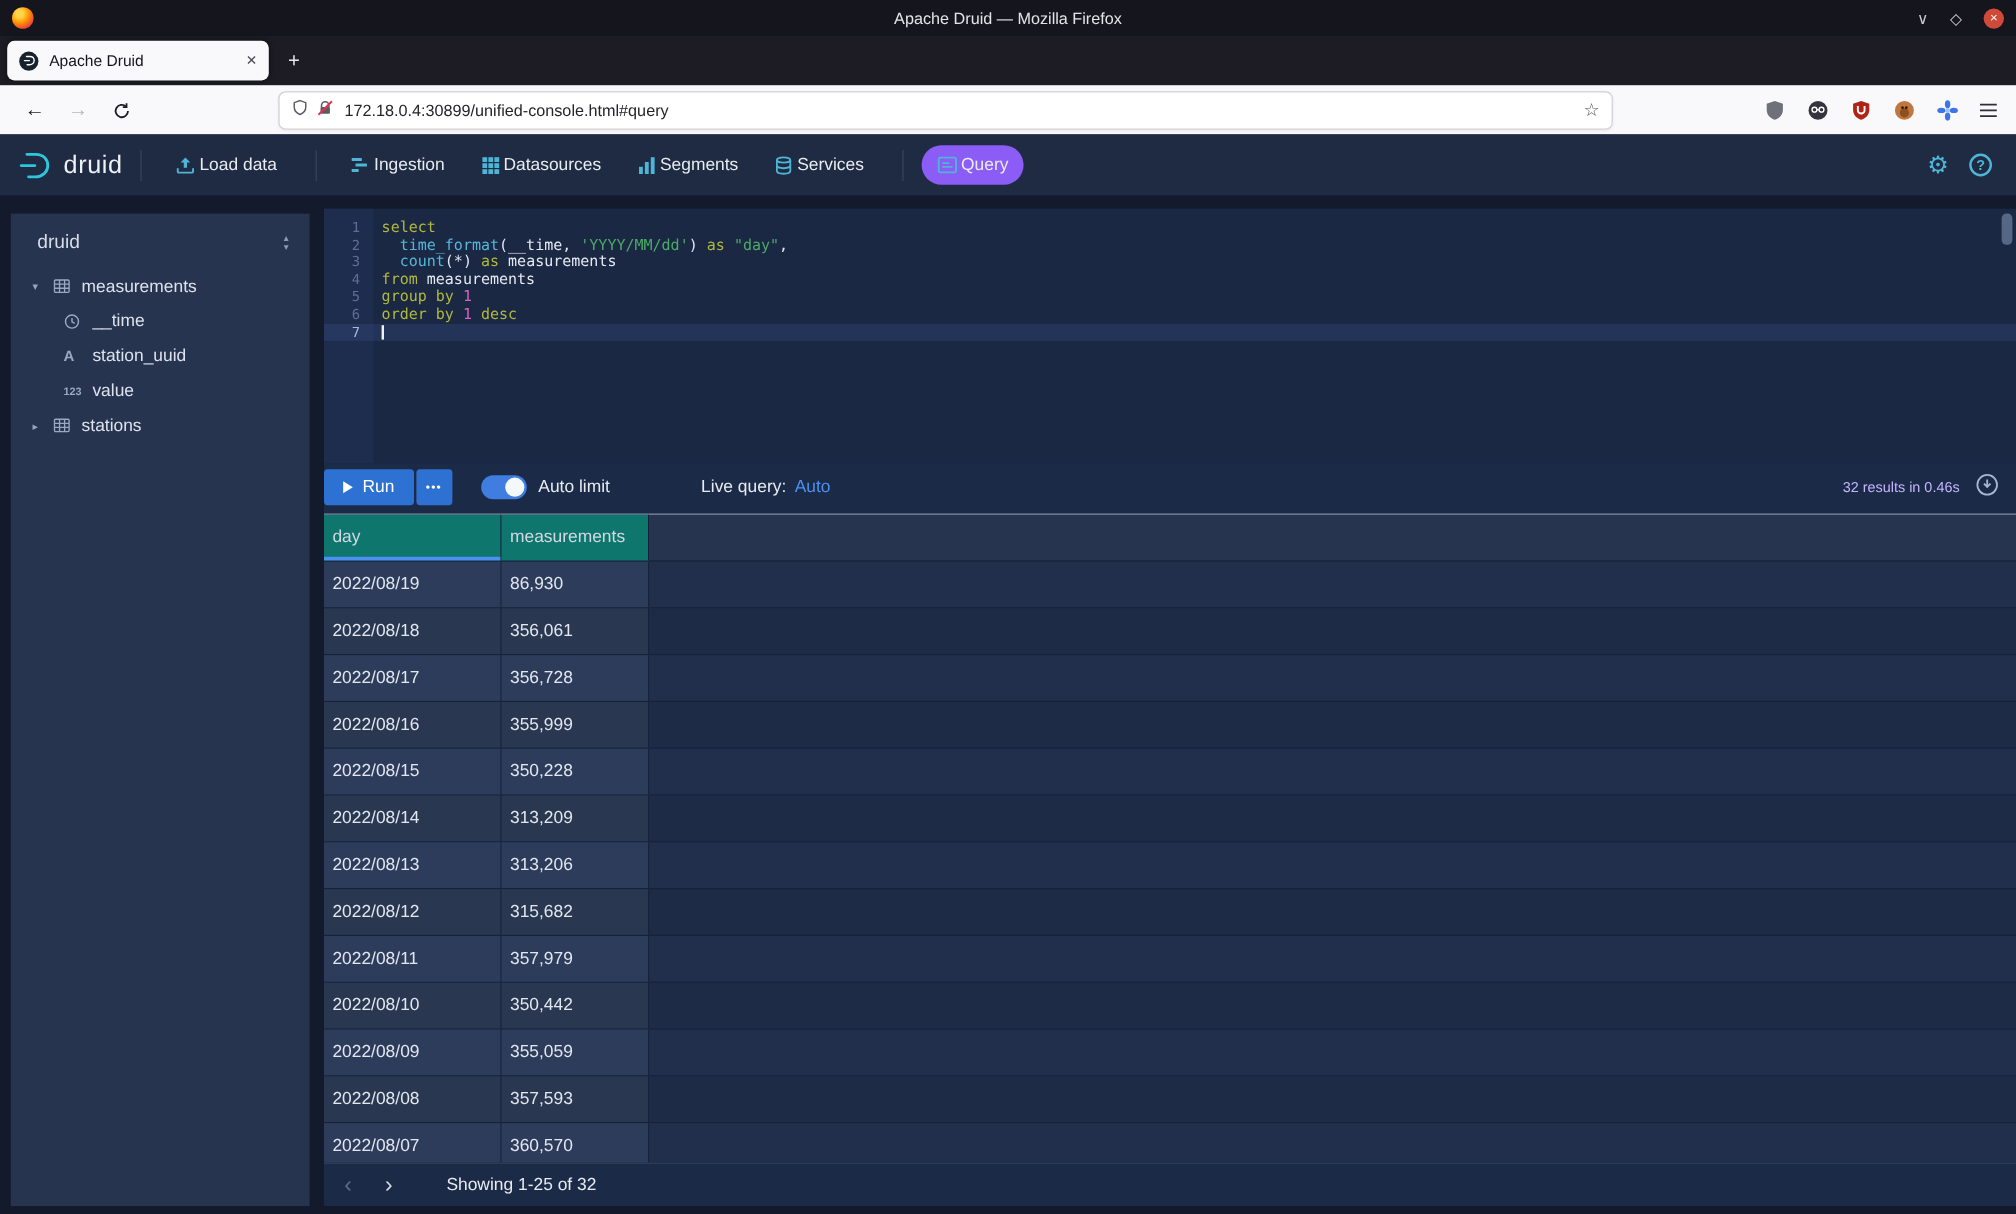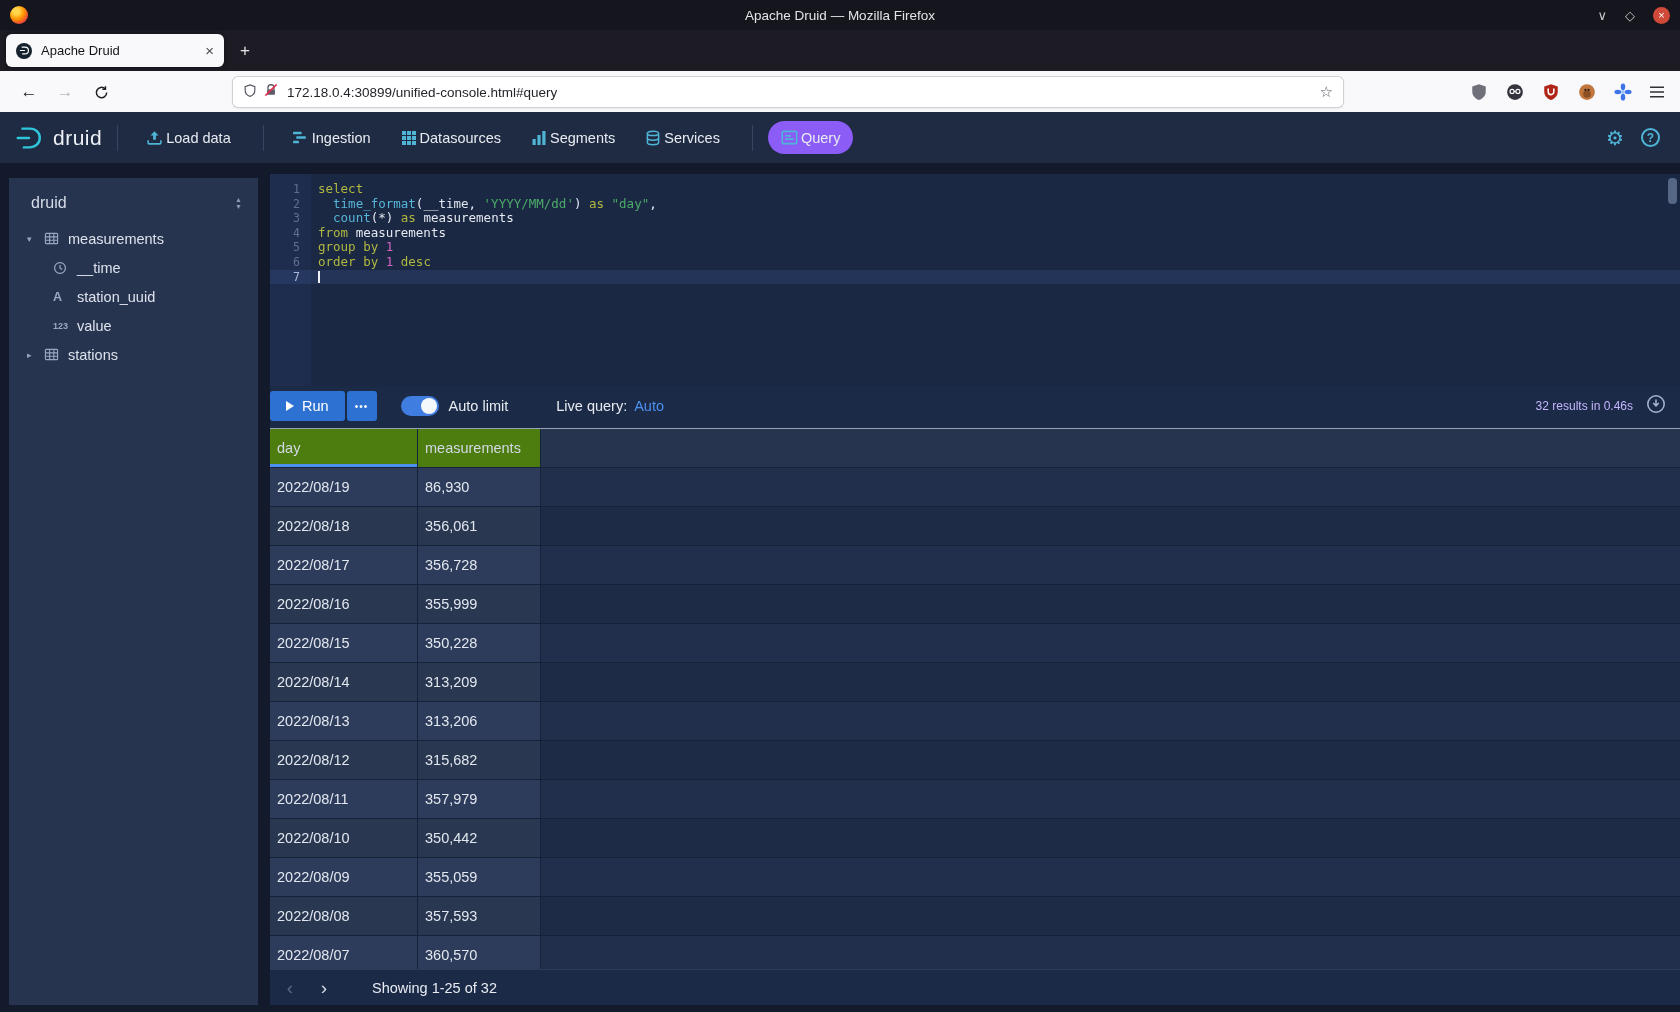--- a/index.html
+++ b/index.html
@@ -75,29 +75,29 @@
   .ed-thumb{position:absolute;right:3px;top:4px;width:9px;height:26px;background:rgba(145,165,200,.5);border-radius:4px;z-index:2}
 
   
   .runbar{position:absolute;top:212px;left:0;right:0;height:40px;display:flex;align-items:center;background:#1b2a47}
   .run-btn{height:30px;background:#2d72d2;border-radius:3px;color:#fff;font-size:14.5px;display:flex;align-items:center;justify-content:center;gap:8px;padding:0 16px;border:none}
   .play{width:0;height:0;border-left:8px solid #ffffff;border-top:5px solid transparent;border-bottom:5px solid transparent}
   .more-btn{height:30px;width:30px;background:#2d72d2;border-radius:3px;color:#fff;display:flex;align-items:center;justify-content:center;font-size:10px;letter-spacing:1px;margin-left:2px;border:none}
   .switch{width:38px;height:20px;border-radius:10px;background:#3f7de0;position:relative;margin-left:24px;flex:none}
   .switch .knob{position:absolute;right:2px;top:2px;width:16px;height:16px;border-radius:50%;background:#f5f8fa}
   .rb-label{color:#e8ebf1;font-size:14.5px;margin-left:10px}
-  .lq{margin-left:48px}
+  .lq{margin-left:76px}
   .lq-val{color:#4c90f0;font-size:14.5px;margin-left:7px}
   .rb-right{margin-left:auto;display:flex;align-items:center;margin-right:14px;gap:13px}
   .results-info{color:#c4b5fd;font-size:12px}
 
   
   .splitter{position:absolute;top:254px;left:0;right:0;height:1px;background:#97a2b6}
   .thead{position:absolute;top:255px;left:0;right:0;height:39px;background:#26344f;border-bottom:1px solid #16223a;display:flex}
-  .th{background:#4d7c0f;border-right:1px solid #16223a;color:#d2d9e5;font-size:14.5px;line-height:38px;padding-left:7px;position:relative}
+  .th{background:#0f766e;border-right:1px solid #16223a;color:#d2d9e5;font-size:14.5px;line-height:38px;padding-left:7px;position:relative}
   .th.sorted::after{content:'';position:absolute;left:0;right:0;bottom:0;height:3px;background:#4c90f0}
   .c0{width:148px;flex:none}
   .c1{width:123px;flex:none}
   .tbody{position:absolute;top:294px;left:0;right:0;bottom:36px;overflow:hidden}
   .tr{display:flex;height:39px;border-bottom:1px solid #16223a}
   .tr:nth-child(odd){background:#212f4c}
   .tr:nth-child(even){background:#1d2b46}
   .td{border-right:1px solid #16223a;color:#e2e7ef;font-size:14.5px;line-height:38px;padding-left:7px}
   .tr:nth-child(odd) .td{background:#2e3c5b}
   .tr:nth-child(even) .td{background:#293751}

